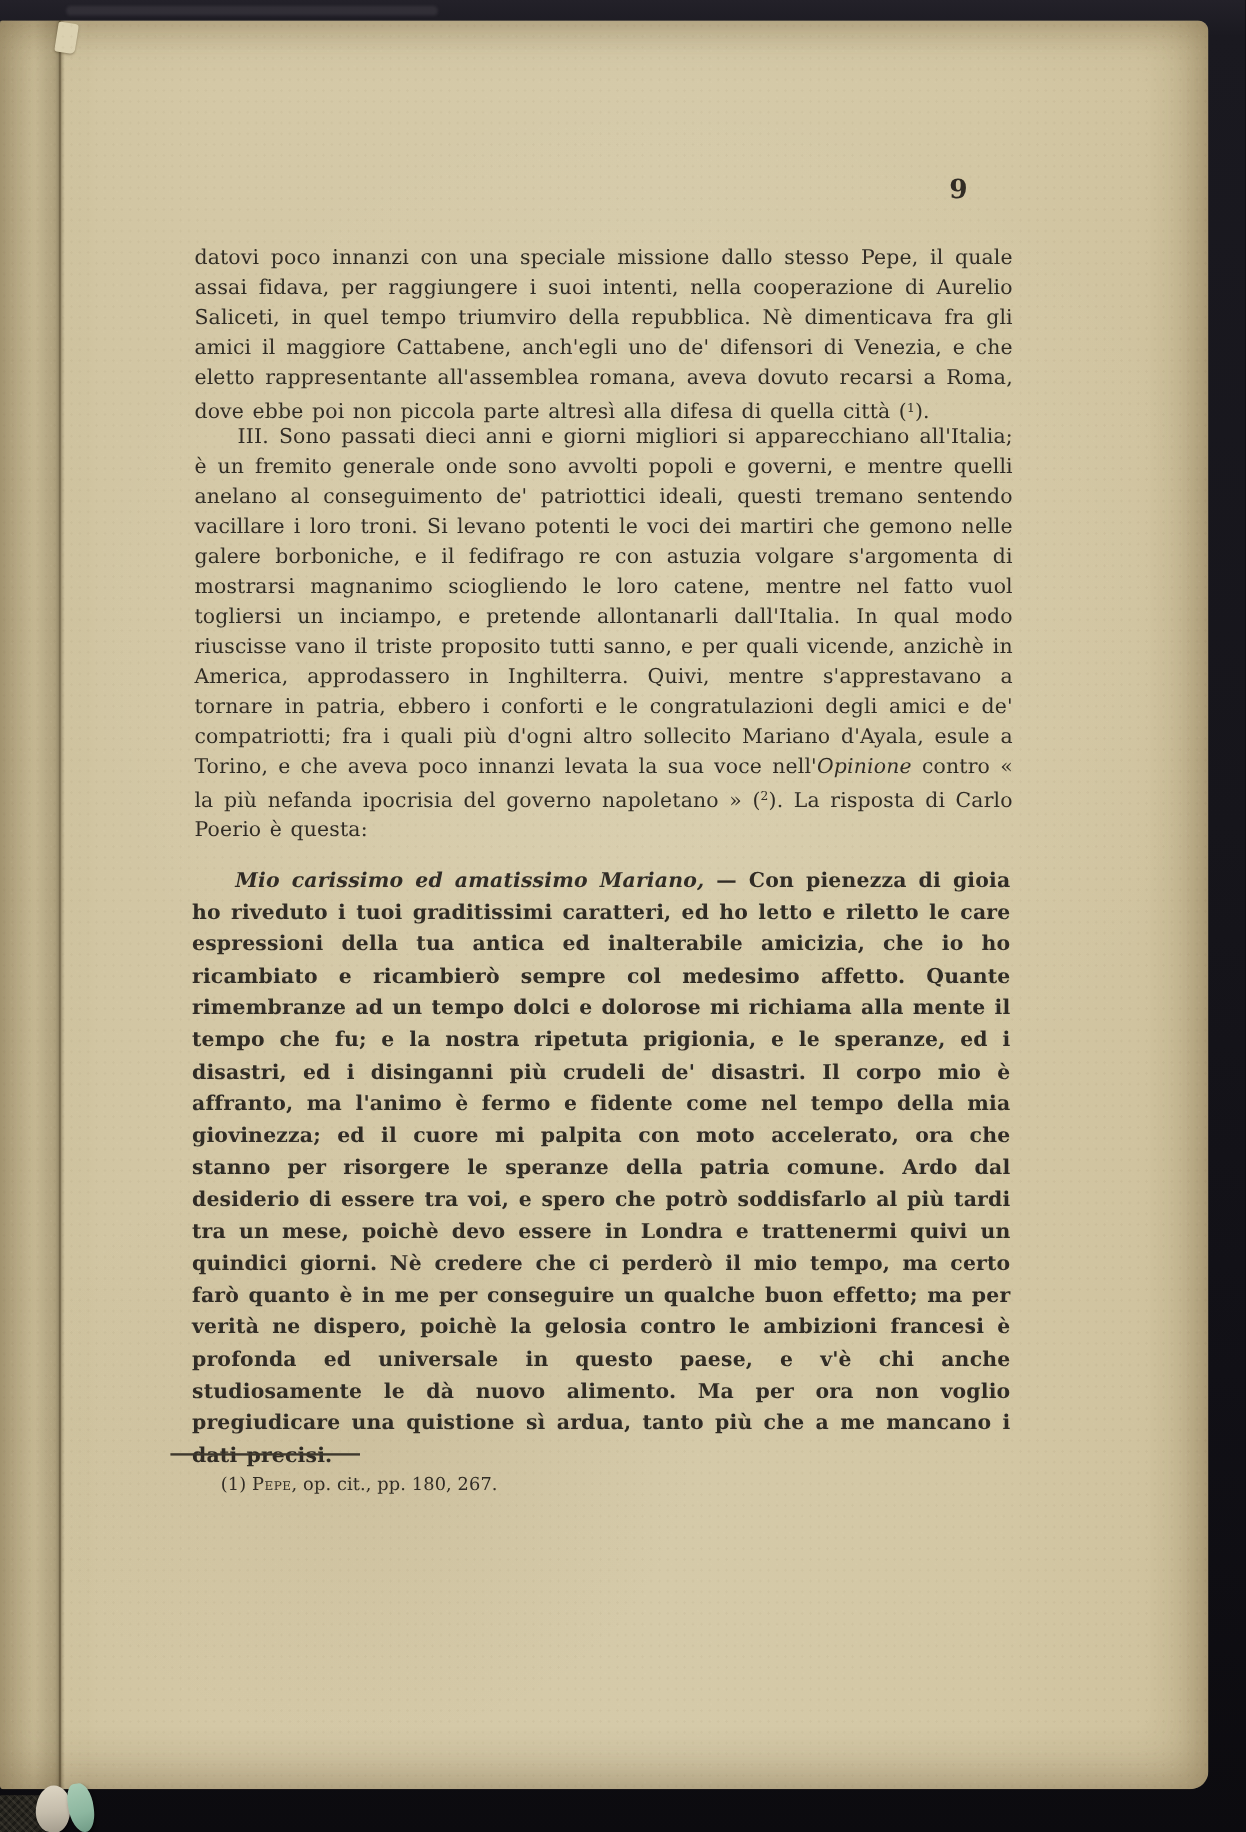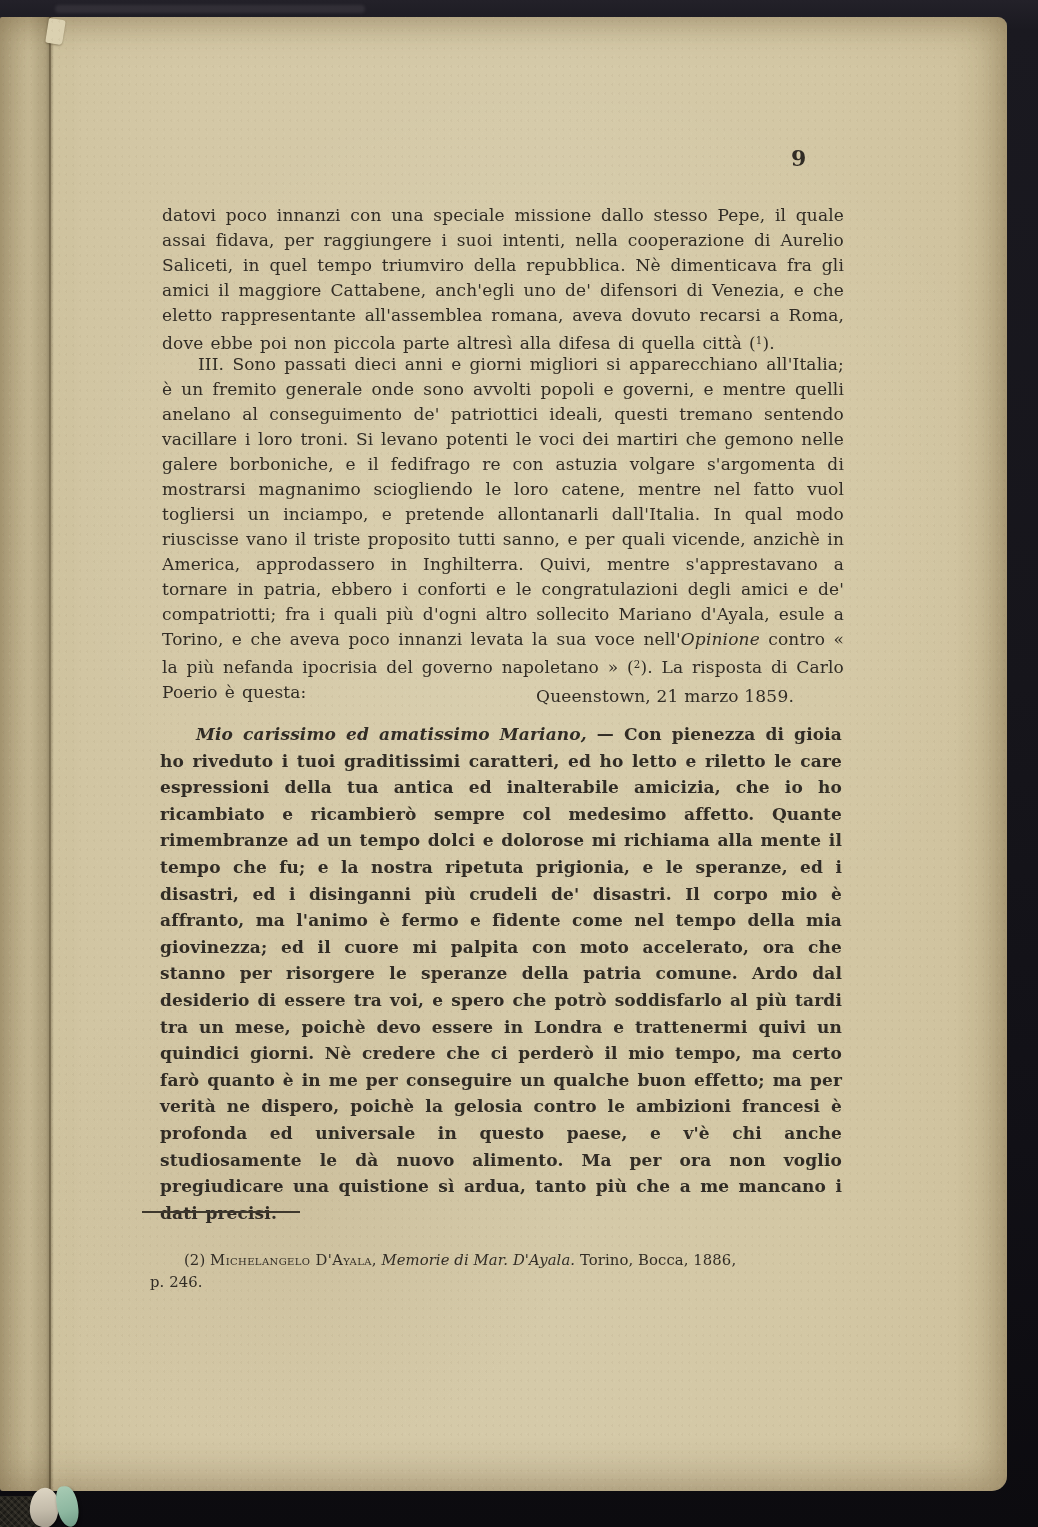--- a/index.html
+++ b/index.html
@@ -70,25 +70,24 @@
   <div class="crease-line"></div>
   <div class="fold-notch"></div>
   <div class="paper-texture"></div>
 
   <div class="page-number ink">9</div>
 
   <p class="body-par par-1 ink"><span>datovi poco innanzi con una speciale missione dallo stesso Pepe, il quale assai fidava, per raggiungere i suoi intenti, nella cooperazione di Aurelio Saliceti, in quel tempo triumviro della repubblica. Nè dimenticava fra gli amici il maggiore Cattabene, anch'egli uno de' difensori di Venezia, e che eletto rappresentante all'assemblea romana, aveva dovuto recarsi a Roma, dove ebbe poi non piccola parte altresì alla difesa di quella città (</span><span class="seg-sup">1</span><span>).</span></p>
 
   <p class="body-par par-2 ink"><span>III. Sono passati dieci anni e giorni migliori si apparecchiano all'Italia; è un fremito generale onde sono avvolti popoli e governi, e mentre quelli anelano al conseguimento de' patriottici ideali, questi tremano sentendo vacillare i loro troni. Si levano potenti le voci dei martiri che gemono nelle galere borboniche, e il fedifrago re con astuzia volgare s'argomenta di mostrarsi magnanimo sciogliendo le loro catene, mentre nel fatto vuol togliersi un inciampo, e pretende allontanarli dall'Italia. In qual modo riuscisse vano il triste proposito tutti sanno, e per quali vicende, anzichè in America, approdassero in Inghilterra. Quivi, mentre s'apprestavano a tornare in patria, ebbero i conforti e le congratulazioni degli amici e de' compatriotti; fra i quali più d'ogni altro sollecito Mariano d'Ayala, esule a Torino, e che aveva poco innanzi levata la sua voce nell'</span><span class="seg-i">Opinione</span><span> contro « la più nefanda ipocrisia del governo napoletano » (</span><span class="seg-sup">2</span><span>). La risposta di Carlo Poerio è questa:</span></p>
 
-  <p class="dateline ink">Queenstown, 21 marzo 1859.</p>
 
   <p class="letter ink"><span class="seg-i">Mio carissimo ed amatissimo Mariano,</span><span> — Con pienezza di gioia ho riveduto i tuoi graditissimi caratteri, ed ho letto e riletto le care espressioni della tua antica ed inalterabile amicizia, che io ho ricambiato e ricambierò sempre col medesimo affetto. Quante rimembranze ad un tempo dolci e dolorose mi richiama alla mente il tempo che fu; e la nostra ripetuta prigionia, e le speranze, ed i disastri, ed i disinganni più crudeli de' disastri. Il corpo mio è affranto, ma l'animo è fermo e fidente come nel tempo della mia giovinezza; ed il cuore mi palpita con moto accelerato, ora che stanno per risorgere le speranze della patria comune. Ardo dal desiderio di essere tra voi, e spero che potrò soddisfarlo al più tardi tra un mese, poichè devo essere in Londra e trattenermi quivi un quindici giorni. Nè credere che ci perderò il mio tempo, ma certo farò quanto è in me per conseguire un qualche buon effetto; ma per verità ne dispero, poichè la gelosia contro le ambizioni francesi è profonda ed universale in questo paese, e v'è chi anche studiosamente le dà nuovo alimento. Ma per ora non voglio pregiudicare una quistione sì ardua, tanto più che a me mancano i dati precisi.</span></p>
 
   <div class="footnote-rule"></div>
 
-  <p class="footnote fn-2 ink"><span>(2) </span><span class="seg-sc">Michelangelo D'Ayala</span><span>, </span><span class="seg-i">Memorie di Mar. D'Ayala.</span><span> Torino, Bocca, 1886,</span><br><span>p. 246.</span></p>
+  <p class="footnote fn-1 ink"><span>(1) </span><span class="seg-sc">Pepe</span><span>, op. cit., pp. 180, 267.</span></p>
 
   <div class="cloth-left"></div>
   <div class="thread-light"></div>
   <div class="thread-teal"></div>
 
 </div>
 
 </body></html>

